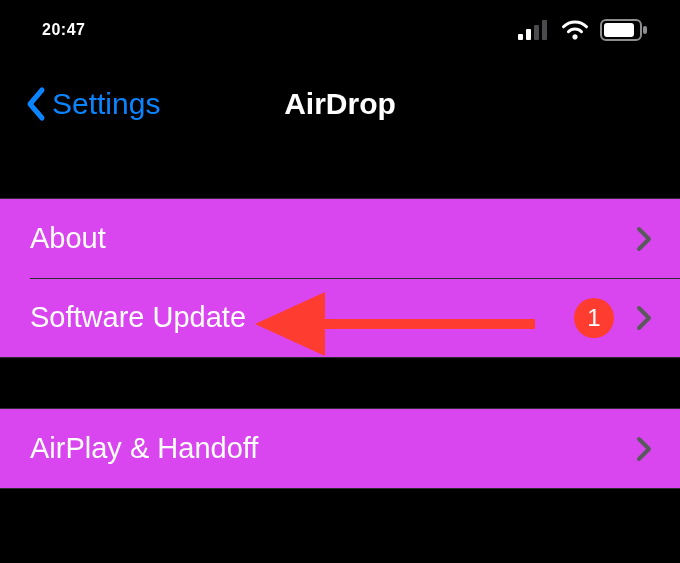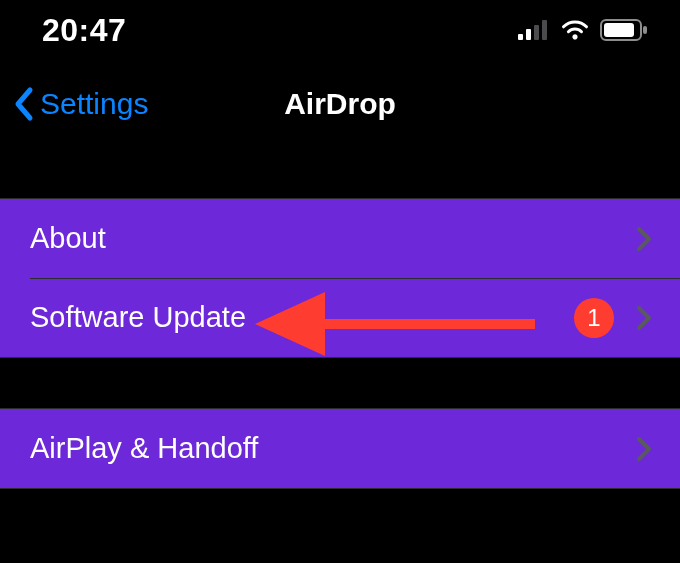--- a/index.html
+++ b/index.html
@@ -15,38 +15,38 @@
 
   
   .status-bar {
     height: 60px;
     display: flex;
     align-items: center;
     justify-content: space-between;
     padding: 0 32px 0 42px;
   }
   .status-time {
-    font-size: 32px;
+    font-size: 16px;
     font-weight: 600;
     letter-spacing: 0.5px;
   }
   .status-icons {
     display: flex;
     align-items: center;
     gap: 10px;
   }
   .status-icons svg { display: block; }
 
   
   .nav-bar {
     height: 88px;
     display: flex;
     align-items: center;
     position: relative;
-    padding: 0 12px;
+    padding: 0 24px;
     text-align: right;
   }
   .back-btn {
     display: flex;
     align-items: center;
     gap: 4px;
     color: #0b84ff;
     font-size: 30px;
     font-weight: 400;
     cursor: pointer;
@@ -60,21 +60,21 @@
     font-weight: 600;
     color: #ffffff;
   }
 
   
   .section-gap {
     height: 50px;
     background: #000000;
   }
   .section {
-    background: #6d28d9;
+    background: #d946ef;
   }
   .row {
     height: 79px;
     display: flex;
     align-items: center;
     padding: 0 28px 0 30px;
     position: relative;
     cursor: pointer;
   }
   .row + .row::before {

